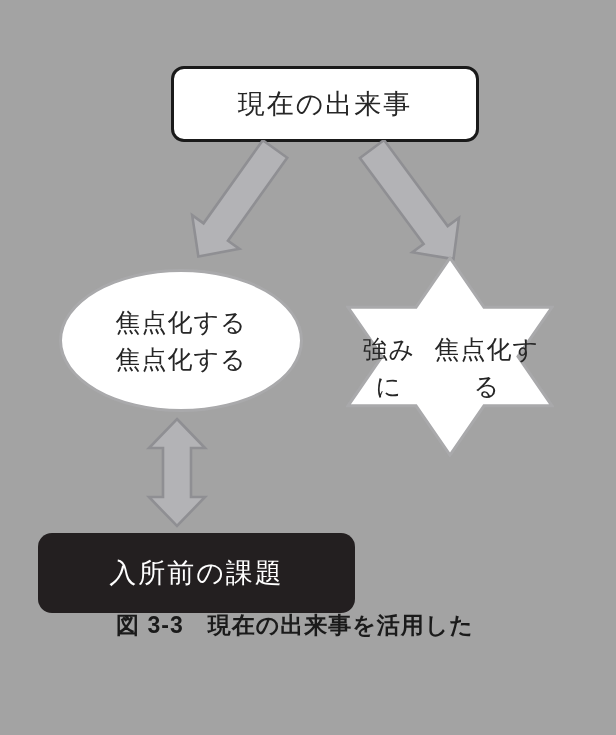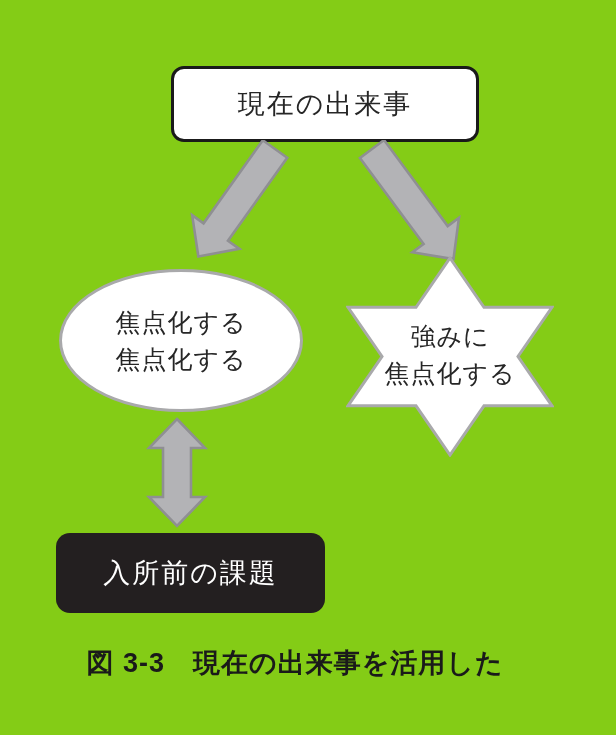--- a/index.html
+++ b/index.html
@@ -12,21 +12,21 @@
   }
   html,body{margin:0;padding:0;}
   body{
     font-family:"Liberation Sans","DejaVu Sans",sans-serif;
     background:#ffffff;
   }
   .canvas{
     position:relative;
     width:616px;
     height:735px;
-    background:#84cc16;
+    background:#a3a3a3;
     overflow:hidden;
   }
   .abs{position:absolute;}
   .top-box{
     left:171px; top:66px;
     width:302px; height:70px;
     border:3px solid var(--box-border);
     border-radius:13px;
     display:flex; align-items:center; justify-content:center;
     font-size:27px; letter-spacing:2px;
@@ -46,41 +46,41 @@
     color:var(--text);
     text-align:center;
   }
   .star-svg{
     left:346px; top:256px;
     width:208px; height:201px;
   }
   .star-label{
     left:352px; top:305px;
     width:196px; height:100px;
-    display:flex; flex-direction:column;
-    align-items:center; justify-content:center;
+    display:flex; 
+    align-items:flex-end; justify-content:center;
     font-size:25px; letter-spacing:1px;
     line-height:37px;
     color:var(--text);
     text-align:center;
   }
   .black-box{
-    left:56px; top:533px;
-    width:269px; height:80px;
+    left:38px; top:533px;
+    width:317px; height:80px;
     background:var(--black-box-bg);
     border-radius:14px;
     display:flex; align-items:center; justify-content:center;
     font-size:27px; letter-spacing:2px;
     color:#ffffff;
   }
   .caption{
-    left:45px; top:645px;
+    left:45px; top:607px;
     width:500px;
     text-align:center;
-    font-size:27px;
+    font-size:23px;
     font-weight:bold;
     line-height:36px;
     color:#1a1a1a;
     letter-spacing:1px;
   }
   svg{display:block;}
   .block-arrow{
     fill:var(--arrow-fill);
     stroke:var(--arrow-stroke);
     stroke-width:2.6;

